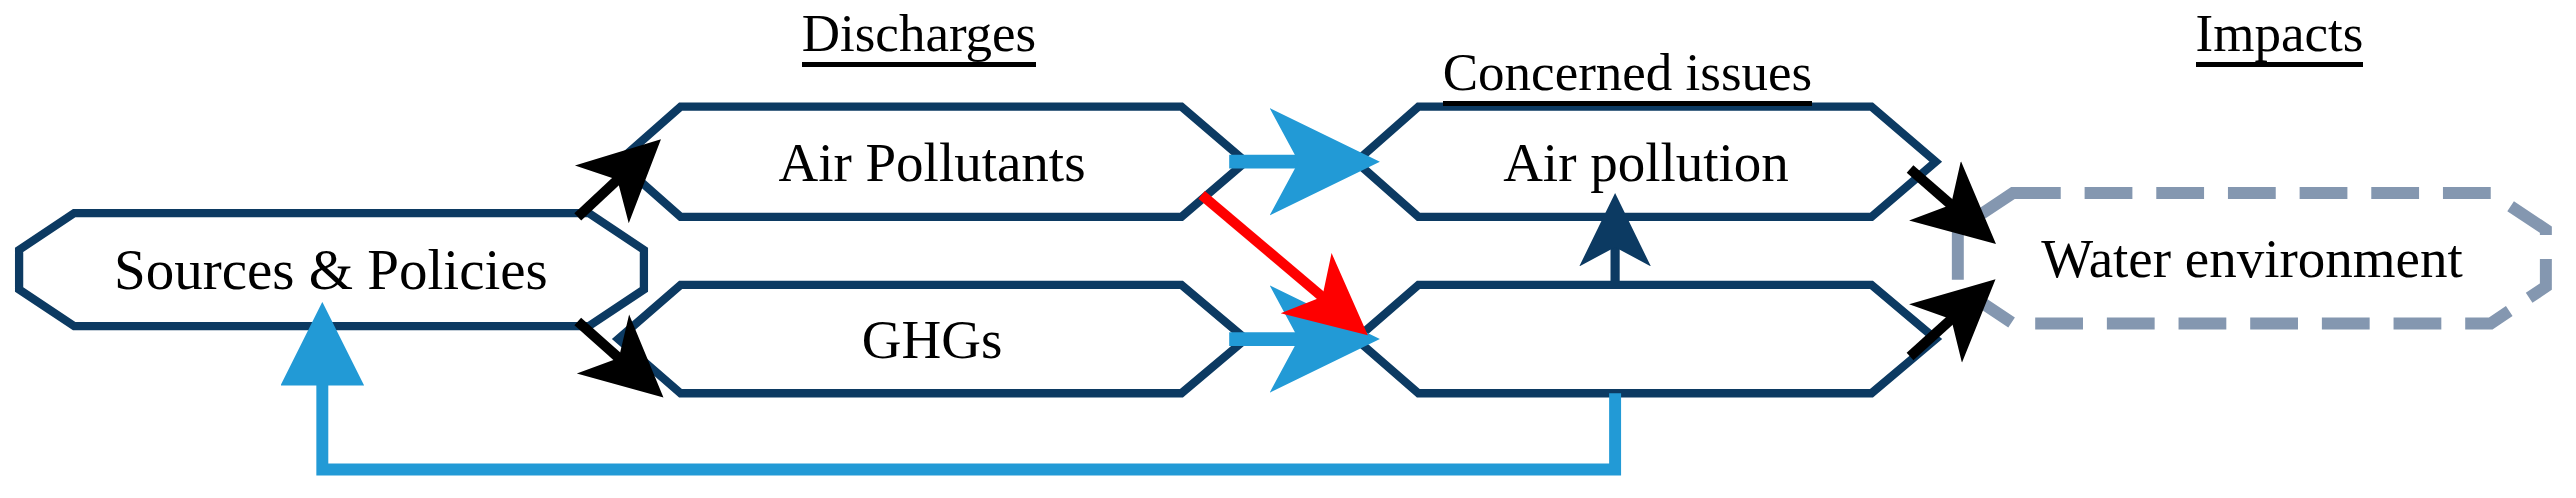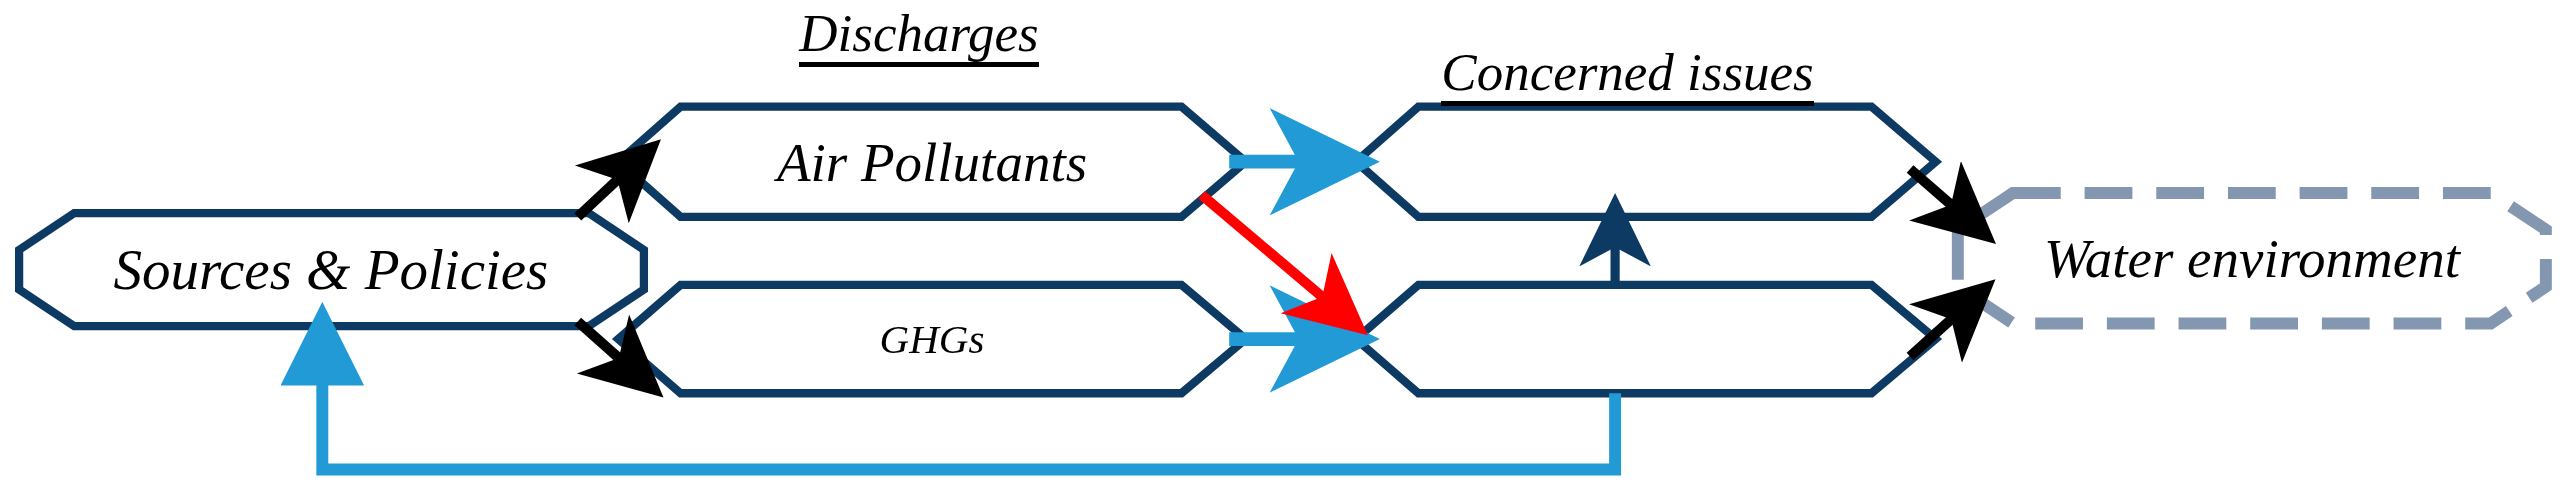--- a/index.html
+++ b/index.html
@@ -1,20 +1,20 @@
 <!DOCTYPE html>
 <html style="font-size:14.7px"><head>
 <meta charset="utf-8">
 <style>
   html,body{margin:0;padding:0;background:#ffffff;}
   body{
     width:2576px;height:498px;overflow:hidden;
     font-family:"Liberation Serif","DejaVu Serif",serif;
   }
-  #stage{position:relative;width:2576px;height:498px;background:#ffffff;font-style:italic;}
+  #stage{position:relative;width:2576px;height:498px;background:#ffffff;}
   #svg-layer{position:absolute;left:0;top:0;width:2576px;height:498px;}
 
   .col-header{
     position:absolute;
     font-size:53px;
     color:#000000;
     white-space:nowrap;
     text-align:center;
     line-height:1;
   }
@@ -29,21 +29,21 @@
     display:flex;
     align-items:center;
     justify-content:center;
     color:#000000;
     white-space:nowrap;
     pointer-events:none;
     line-height:1;
   }
   .nl-sources{font-size:57px;}
   .nl-airpoll{font-size:55px;}
-  .nl-ghgs{font-size:41px;align-items:center;}
+  .nl-ghgs{font-size:55px;align-items:center;}
   .nl-airpollution{font-size:55px;}
   .nl-climate{font-size:55px;}
   .nl-water{font-size:55px;}
 </style>
 </head>
 <body>
 
 <div id="stage">
 
   <svg id="svg-layer" viewBox="0 0 2802 542" xmlns="http://www.w3.org/2000/svg">
@@ -97,33 +97,39 @@
   </svg>
 
   <div class="col-header" style="left:726px;top:7.4px;width:386px;">
     <span class="htext">Discharges</span>
   </div>
 
   <div class="col-header" style="left:1370px;top:7.4px;width:515px;margin-top:39px;">
     <span class="htext">Concerned issues</span>
   </div>
 
+  <div class="col-header" style="left:2114px;top:7.4px;width:331px;">
+    <span class="htext">Impacts</span>
+  </div>
 
   <div class="node-label nl-airpoll" style="left:618px;top:107px;width:628px;height:110px;">
     <span>Air Pollutants</span>
   </div>
 
   <div class="node-label nl-sources" style="left:18.4px;top:213px;width:625px;height:113px;">
     <span>Sources &amp; Policies</span>
   </div>
 
   <div class="node-label nl-ghgs" style="left:618px;top:285px;width:628px;height:108px;">
     <span>GHGs</span>
   </div>
 
+  <div class="node-label nl-airpollution" style="left:1356px;top:107px;width:580px;height:110px;">
+    <span>Air pollution</span>
+  </div>
 
 
   <div class="node-label nl-water" style="left:1958px;top:193px;width:588px;height:131px;justify-content:center;">
     <span>Water environment</span>
   </div>
 
 </div>
 
 
 </body></html>

